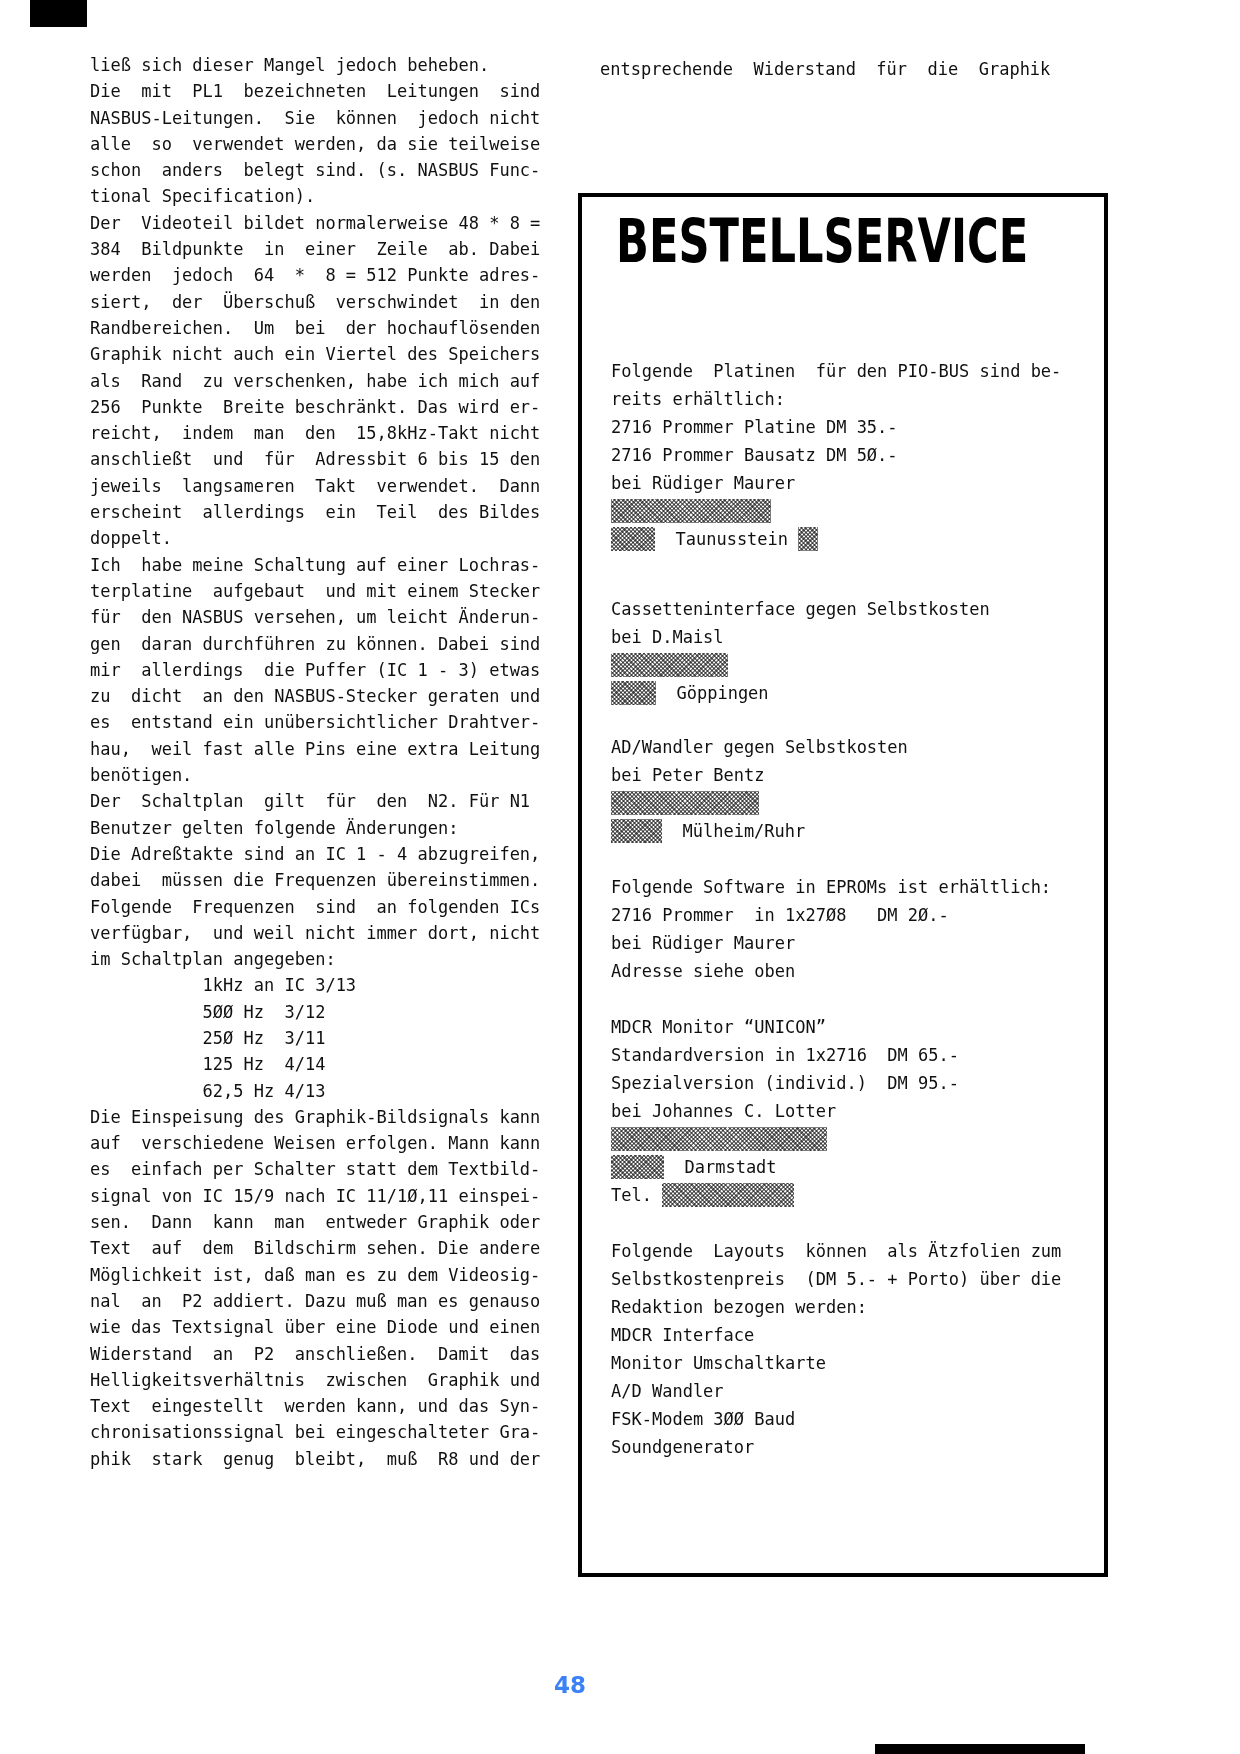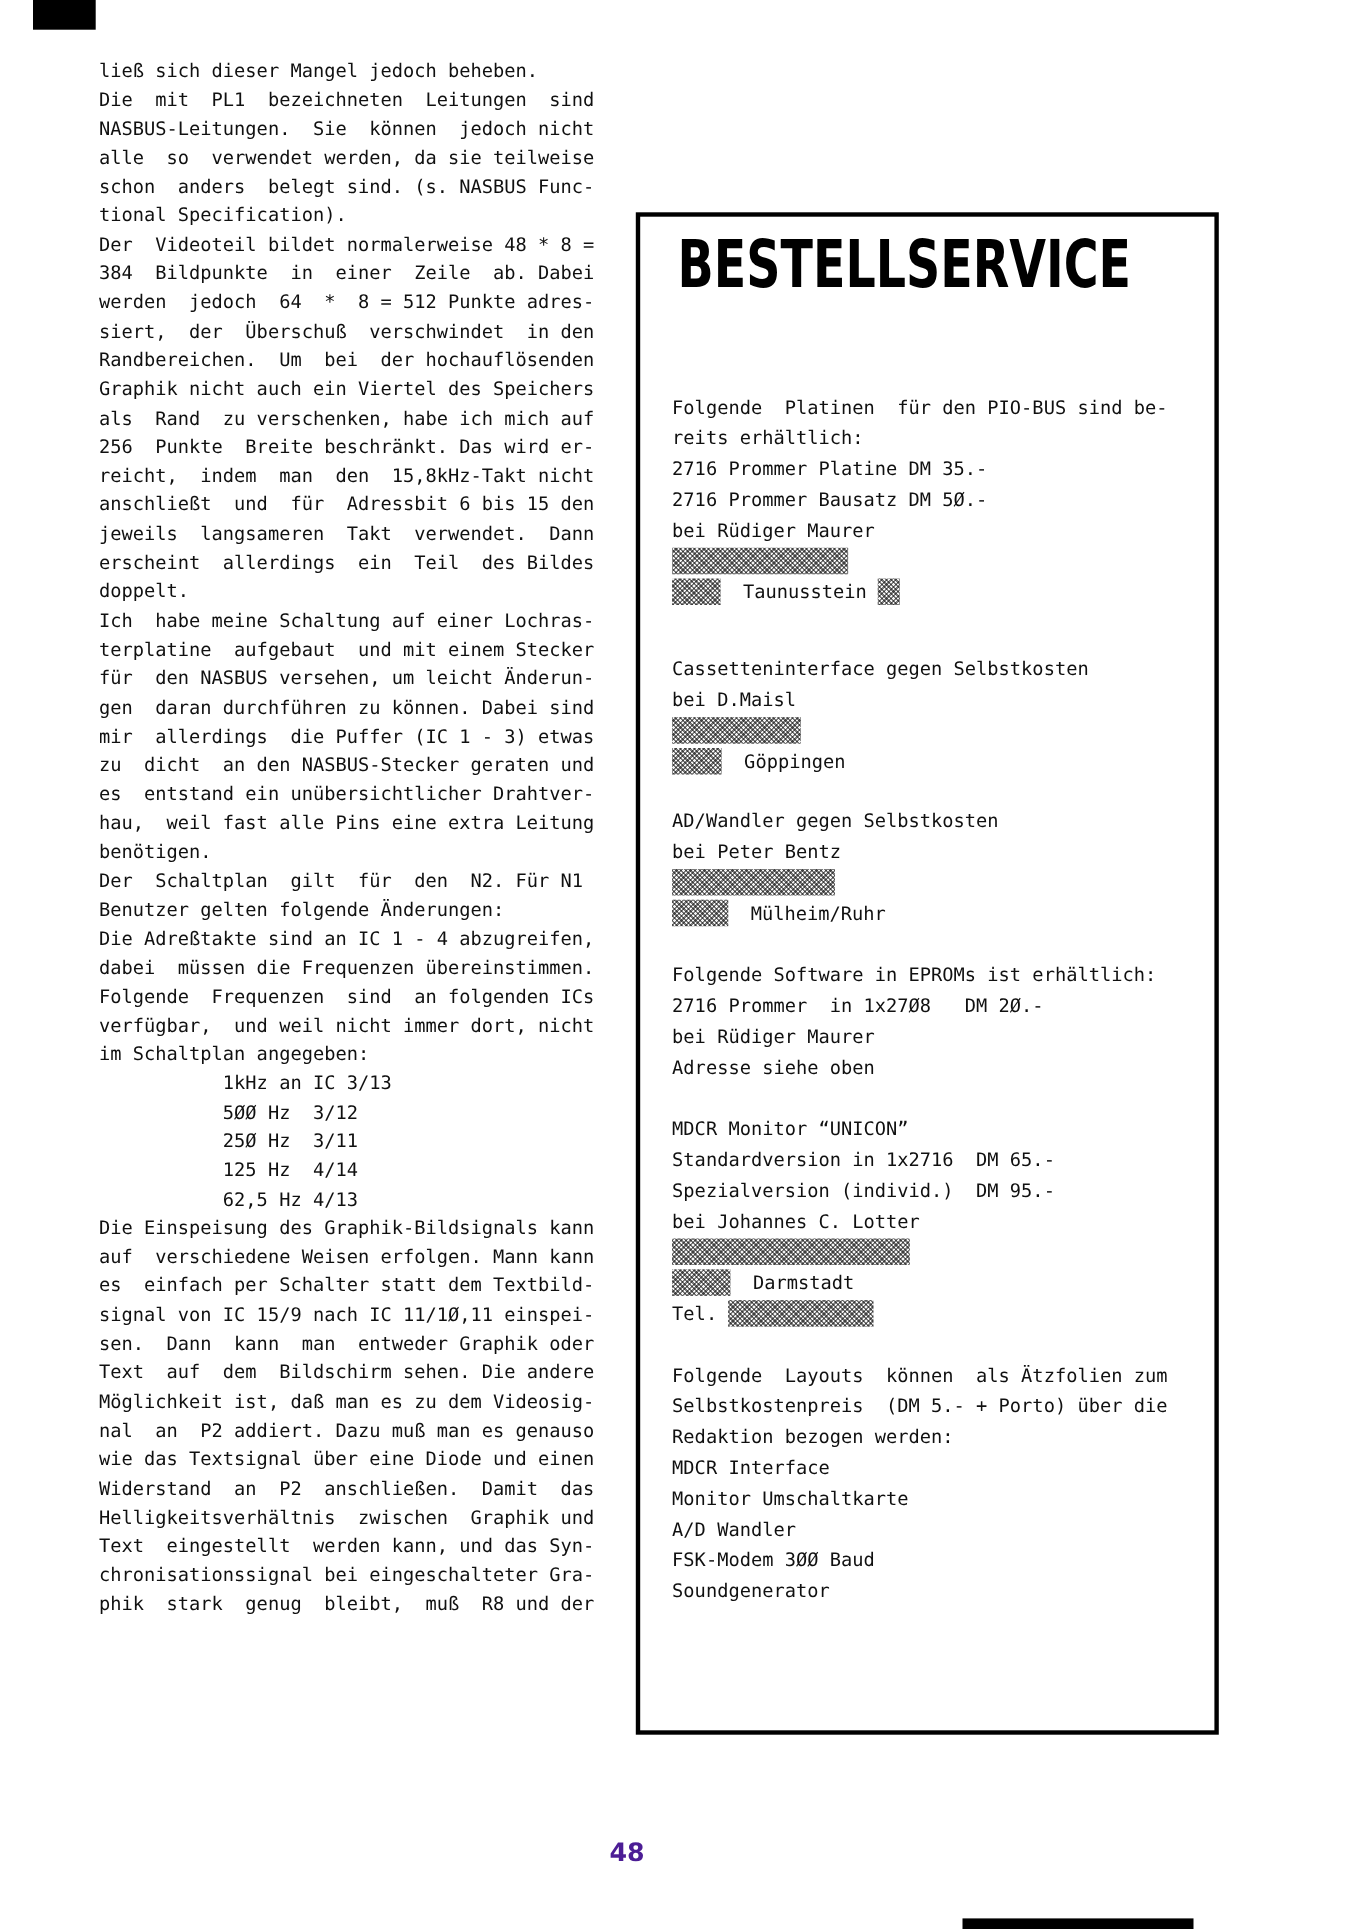--- a/index.html
+++ b/index.html
@@ -47,34 +47,34 @@
     vertical-align:-6px;
     background:
       repeating-linear-gradient(45deg, rgba(0,0,0,.50) 0 1.5px, rgba(255,255,255,0) 1.5px 3px),
       repeating-linear-gradient(-45deg, rgba(0,0,0,.30) 0 1.5px, rgba(255,255,255,.85) 1.5px 3px),
       #b5b5b5;
   }
   #page-number{
     position:absolute;left:540px;top:1672px;width:60px;
     text-align:center;
     font-family:"DejaVu Sans", sans-serif;
-    font-weight:bold;font-size:23px;color:#4c1d95;
+    font-weight:bold;font-size:23px;color:#3b82f6;
   }
   .artifact{position:absolute;background:#000;}
   #artifact-topleft{left:30px;top:0;width:57px;height:27px;}
   #artifact-bottomright{left:875px;top:1744px;width:210px;height:10px;}
 </style>
 </head>
 <body>
 
 <div class="artifact" id="artifact-topleft"></div>
 <div class="artifact" id="artifact-bottomright"></div>
 
 <div class="mono-col" id="left-col"><div class="line">ließ sich dieser Mangel jedoch beheben.</div><div class="line">Die  mit  PL1  bezeichneten  Leitungen  sind</div><div class="line">NASBUS-Leitungen.  Sie  können  jedoch nicht</div><div class="line">alle  so  verwendet werden, da sie teilweise</div><div class="line">schon  anders  belegt sind. (s. NASBUS Func-</div><div class="line">tional Specification).</div><div class="line">Der  Videoteil bildet normalerweise 48 * 8 =</div><div class="line">384  Bildpunkte  in  einer  Zeile  ab. Dabei</div><div class="line">werden  jedoch  64  *  8 = 512 Punkte adres-</div><div class="line">siert,  der  Überschuß  verschwindet  in den</div><div class="line">Randbereichen.  Um  bei  der hochauflösenden</div><div class="line">Graphik nicht auch ein Viertel des Speichers</div><div class="line">als  Rand  zu verschenken, habe ich mich auf</div><div class="line">256  Punkte  Breite beschränkt. Das wird er-</div><div class="line">reicht,  indem  man  den  15,8kHz-Takt nicht</div><div class="line">anschließt  und  für  Adressbit 6 bis 15 den</div><div class="line">jeweils  langsameren  Takt  verwendet.  Dann</div><div class="line">erscheint  allerdings  ein  Teil  des Bildes</div><div class="line">doppelt.</div><div class="line">Ich  habe meine Schaltung auf einer Lochras-</div><div class="line">terplatine  aufgebaut  und mit einem Stecker</div><div class="line">für  den NASBUS versehen, um leicht Änderun-</div><div class="line">gen  daran durchführen zu können. Dabei sind</div><div class="line">mir  allerdings  die Puffer (IC 1 - 3) etwas</div><div class="line">zu  dicht  an den NASBUS-Stecker geraten und</div><div class="line">es  entstand ein unübersichtlicher Drahtver-</div><div class="line">hau,  weil fast alle Pins eine extra Leitung</div><div class="line">benötigen.</div><div class="line">Der  Schaltplan  gilt  für  den  N2. Für N1</div><div class="line">Benutzer gelten folgende Änderungen:</div><div class="line">Die Adreßtakte sind an IC 1 - 4 abzugreifen,</div><div class="line">dabei  müssen die Frequenzen übereinstimmen.</div><div class="line">Folgende  Frequenzen  sind  an folgenden ICs</div><div class="line">verfügbar,  und weil nicht immer dort, nicht</div><div class="line">im Schaltplan angegeben:</div><div class="line">           1kHz an IC 3/13</div><div class="line">           5ØØ Hz  3/12</div><div class="line">           25Ø Hz  3/11</div><div class="line">           125 Hz  4/14</div><div class="line">           62,5 Hz 4/13</div><div class="line">Die Einspeisung des Graphik-Bildsignals kann</div><div class="line">auf  verschiedene Weisen erfolgen. Mann kann</div><div class="line">es  einfach per Schalter statt dem Textbild-</div><div class="line">signal von IC 15/9 nach IC 11/1Ø,11 einspei-</div><div class="line">sen.  Dann  kann  man  entweder Graphik oder</div><div class="line">Text  auf  dem  Bildschirm sehen. Die andere</div><div class="line">Möglichkeit ist, daß man es zu dem Videosig-</div><div class="line">nal  an  P2 addiert. Dazu muß man es genauso</div><div class="line">wie das Textsignal über eine Diode und einen</div><div class="line">Widerstand  an  P2  anschließen.  Damit  das</div><div class="line">Helligkeitsverhältnis  zwischen  Graphik und</div><div class="line">Text  eingestellt  werden kann, und das Syn-</div><div class="line">chronisationssignal bei eingeschalteter Gra-</div><div class="line">phik  stark  genug  bleibt,  muß  R8 und der</div></div>
 
-<div class="mono-col" id="right-top"></div>
+<div class="mono-col" id="right-top"><div class="line">entsprechende  Widerstand  für  die  Graphik</div></div>
 
 <div id="order-box">
   <div id="box-title">BESTELLSERVICE</div>
   <div id="box-content"><div class="block" style="margin-top: 0px;"><div class="line">Folgende  Platinen  für den PIO-BUS sind be-</div><div class="line">reits erhältlich:</div><div class="line">2716 Prommer Platine DM 35.-</div><div class="line">2716 Prommer Bausatz DM 5Ø.-</div><div class="line">bei Rüdiger Maurer</div><div class="line"><span class="redact" style="width: 160px;"></span></div><div class="line"><span class="redact" style="width: 44px;"></span>  Taunusstein <span class="redact" style="width: 20px;"></span></div></div><div class="block" style="margin-top: 42px;"><div class="line">Cassetteninterface gegen Selbstkosten</div><div class="line">bei D.Maisl</div><div class="line"><span class="redact" style="width: 117px;"></span></div><div class="line"><span class="redact" style="width: 45px;"></span>  Göppingen</div></div><div class="block" style="margin-top: 26px;"><div class="line">AD/Wandler gegen Selbstkosten</div><div class="line">bei Peter Bentz</div><div class="line"><span class="redact" style="width: 148px;"></span></div><div class="line"><span class="redact" style="width: 51px;"></span>  Mülheim/Ruhr</div></div><div class="block" style="margin-top: 28px;"><div class="line">Folgende Software in EPROMs ist erhältlich:</div><div class="line">2716 Prommer  in 1x27Ø8   DM 2Ø.-</div><div class="line">bei Rüdiger Maurer</div><div class="line">Adresse siehe oben</div></div><div class="block" style="margin-top: 28px;"><div class="line">MDCR Monitor “UNICON”</div><div class="line">Standardversion in 1x2716  DM 65.-</div><div class="line">Spezialversion (individ.)  DM 95.-</div><div class="line">bei Johannes C. Lotter</div><div class="line"><span class="redact" style="width: 216px;"></span></div><div class="line"><span class="redact" style="width: 53px;"></span>  Darmstadt</div><div class="line">Tel. <span class="redact" style="width: 132px;"></span></div></div><div class="block" style="margin-top: 28px;"><div class="line">Folgende  Layouts  können  als Ätzfolien zum</div><div class="line">Selbstkostenpreis  (DM 5.- + Porto) über die</div><div class="line">Redaktion bezogen werden:</div><div class="line">MDCR Interface</div><div class="line">Monitor Umschaltkarte</div><div class="line">A/D Wandler</div><div class="line">FSK-Modem 3ØØ Baud</div><div class="line">Soundgenerator</div></div></div>
 </div>
 
 <div id="page-number">48</div>
 
 </body></html>

